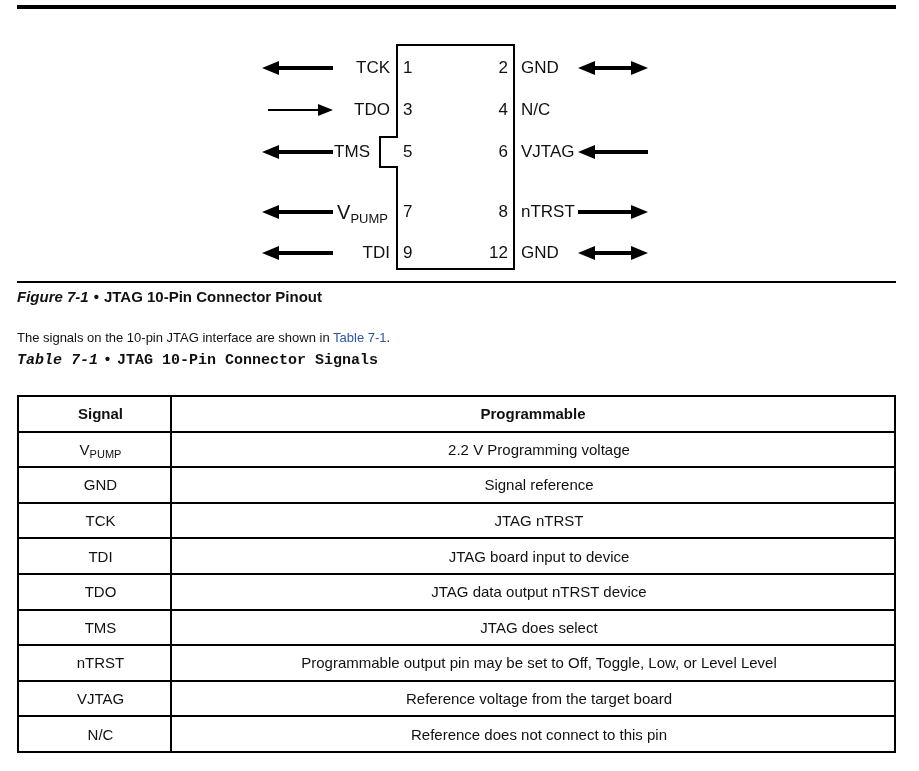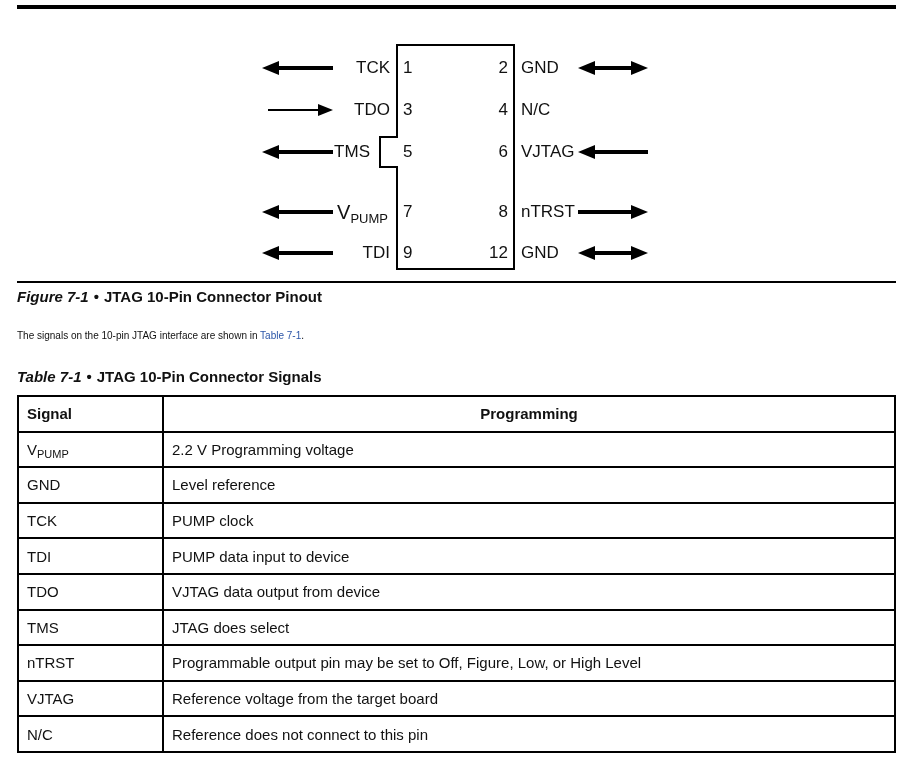--- a/index.html
+++ b/index.html
@@ -36,31 +36,31 @@
   .aline { flex:1 1 auto; height:4px; background:#000; }
   .head-l { width:0; height:0; border-top:7px solid transparent; border-bottom:7px solid transparent; border-right:17px solid #000; }
   .head-r { width:0; height:0; border-top:7px solid transparent; border-bottom:7px solid transparent; border-left:17px solid #000; }
   .thin .aline { height:2px; }
   .thin .head-r { border-top:6px solid transparent; border-bottom:6px solid transparent; border-left:15px solid #000; }
 
   
   .fig-rule { position:absolute; left:17px; top:281px; width:879px; height:2px; background:#000; }
   .caption { position:absolute; left:17px; font-size:15px; font-weight:bold; white-space:nowrap; }
   .fig-caption { top:288px; }
-  .tbl-caption { top:368px; }
+  .tbl-caption { top:352px;font-family:Liberation Mono, monospace; }
   .cap-label { font-style:italic; }
   .cap-sep { margin:0 5px; }
 
-  .bodytext { position:absolute; left:17px; top:330px; margin:0; font-size:10px; }
+  .bodytext { position:absolute; left:17px; top:330px; margin:0; font-size:13px; }
   .xref { color:#2B55A7; text-decoration:none; cursor:pointer; }
 
   
   .sig-table { position:absolute; left:17px; top:395px; width:879px; border-collapse:collapse; font-size:15px; table-layout:fixed; }
   .sig-table th, .sig-table td {
-    border:2px solid #000; height:33.6px; padding:0 4px 0 8px; vertical-align:middle; text-align:left;
+    border:2px solid #000; height:33.6px; padding:0 4px 0 16px; vertical-align:middle; text-align:center;
   }
   .sig-table th { font-weight:bold; }
   .col-sig { width:131px; }
   th.col-desc { text-align:center; padding:0; }
   .tsub { font-size:11px; position:relative; top:3px; }
 </style>
 </head>
 <body>
 
 <div class="rule-top"></div>
@@ -152,51 +152,51 @@
 <p class="bodytext"><span>The signals on the 10-pin JTAG interface are shown in </span><a class="xref">Table 7-1</a><span>.</span></p>
 
 <div class="caption tbl-caption">
   <span class="cap-label">Table 7-1</span><span class="cap-sep">•</span><span class="cap-title">JTAG 10-Pin Connector Signals</span>
 </div>
 
 <table class="sig-table">
   <thead>
     <tr>
       <th class="col-sig">Signal</th>
-      <th class="col-desc">Programming</th>
+      <th class="col-desc">Programmable</th>
     </tr>
   </thead>
   <tbody>
     <tr>
       <td><span>V</span><span class="tsub">PUMP</span></td>
       <td>2.2 V Programming voltage</td>
     </tr>
     <tr>
       <td>GND</td>
-      <td>Level reference</td>
+      <td>Signal reference</td>
     </tr>
     <tr>
       <td>TCK</td>
-      <td>PUMP clock</td>
+      <td>JTAG nTRST</td>
     </tr>
     <tr>
       <td>TDI</td>
-      <td>PUMP data input to device</td>
+      <td>JTAG board input to device</td>
     </tr>
     <tr>
       <td>TDO</td>
-      <td>VJTAG data output from device</td>
+      <td>JTAG data output nTRST device</td>
     </tr>
     <tr>
       <td>TMS</td>
       <td>JTAG does select</td>
     </tr>
     <tr>
       <td>nTRST</td>
-      <td>Programmable output pin may be set to Off, Figure, Low, or High Level</td>
+      <td>Programmable output pin may be set to Off, Toggle, Low, or Level Level</td>
     </tr>
     <tr>
       <td>VJTAG</td>
       <td>Reference voltage from the target board</td>
     </tr>
     <tr>
       <td>N/C</td>
       <td>Reference does not connect to this pin</td>
     </tr>
   </tbody>

